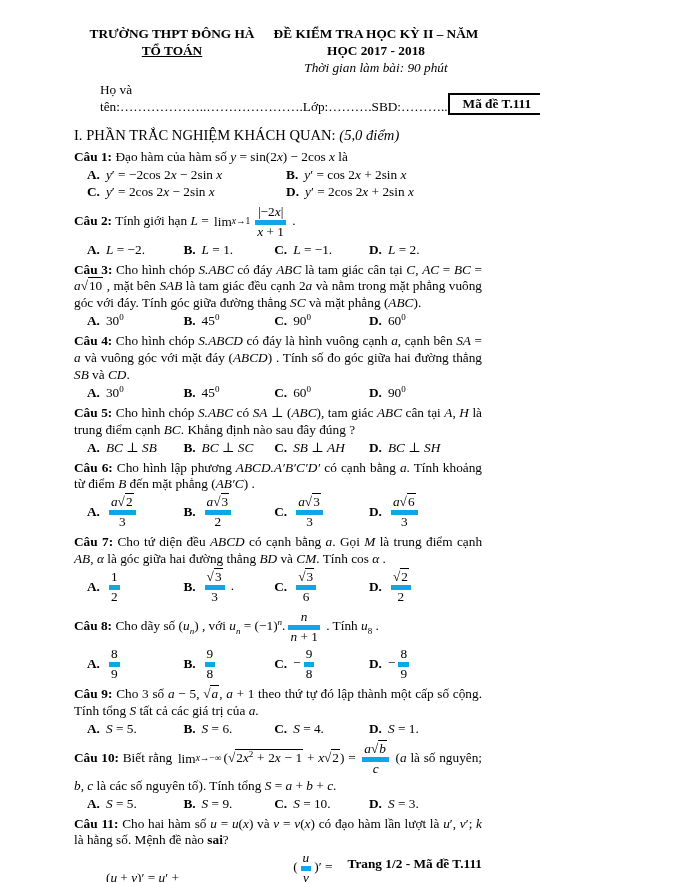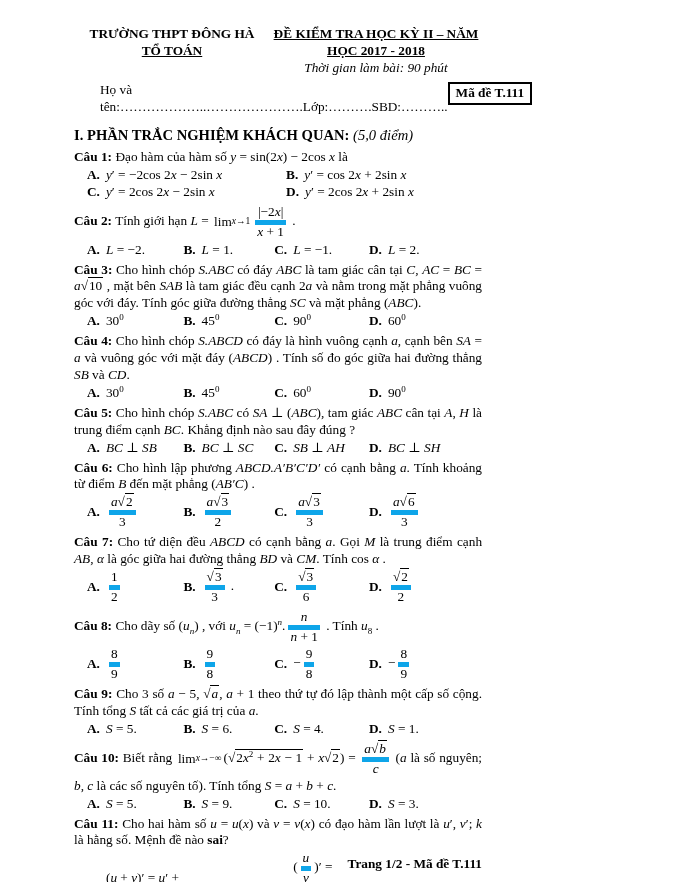--- a/index.html
+++ b/index.html
@@ -8,28 +8,28 @@
     background:#fff;color:#000;
     padding:26px 58px 10px 74px;
     font-family:"Liberation Serif","DejaVu Serif",serif;
     font-size:13.3px;line-height:1.27;
   }
   
   .header{display:flex;align-items:flex-start;}
   .h-left{width:196px;text-align:center;font-weight:bold;}
   .h-left .dept{text-decoration:underline;}
   .h-center{flex:1;text-align:center;}
-  .h-center .t1,.h-center .t2{font-weight:bold;text-decoration:underline;}
+  .h-center .t1,.h-center .t2{font-weight:bold;}
   .h-center .t3{font-style:italic;}
-  .name-row{display:flex;align-items:flex-start;margin-top:5px;}
+  .name-row{display:flex;align-items:flex-end;margin-top:5px;}
   .name-text{flex:1;padding-left:26px;}
-  .code-box{border:2px solid #000;padding:1px 6px;font-weight:bold;white-space:nowrap;}
+  .code-box{border:2px solid #000;padding:1px 13px;font-weight:bold;white-space:nowrap;}
   
   .section-heading{margin:11px 0 4px;font-size:14.6px;}
-  .section-heading .st{font-weight:bold;margin-top:31px;}
+  .section-heading .st{font-weight:normal;margin-top:31px;}
   .section-heading .sp{font-style:italic;}
   
   .q{margin:0 0 3px;}
   .q .stem{margin:0;text-align:justify;}
   .qlabel{font-weight:bold;}
   .opts{display:grid;margin:1px 0 1px 13px;}
   .cols4{grid-template-columns:24.4% 23% 24% 28.6%;}
   .cols2{grid-template-columns:50.4% 49.6%;}
   .opt{display:flex;align-items:center;min-height:17px;}
   .ok{font-weight:bold;margin-right:6px;}

